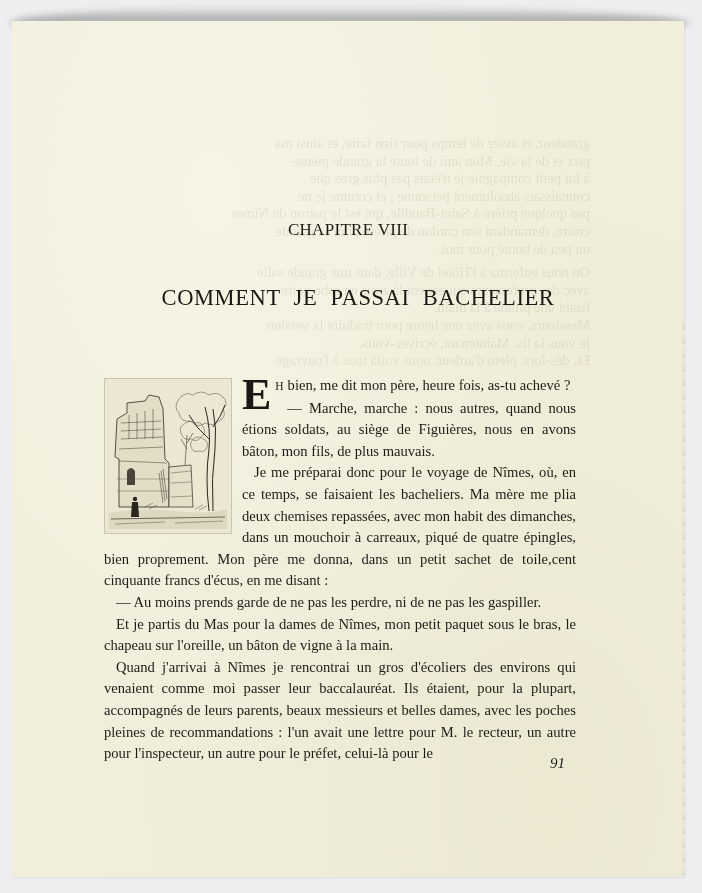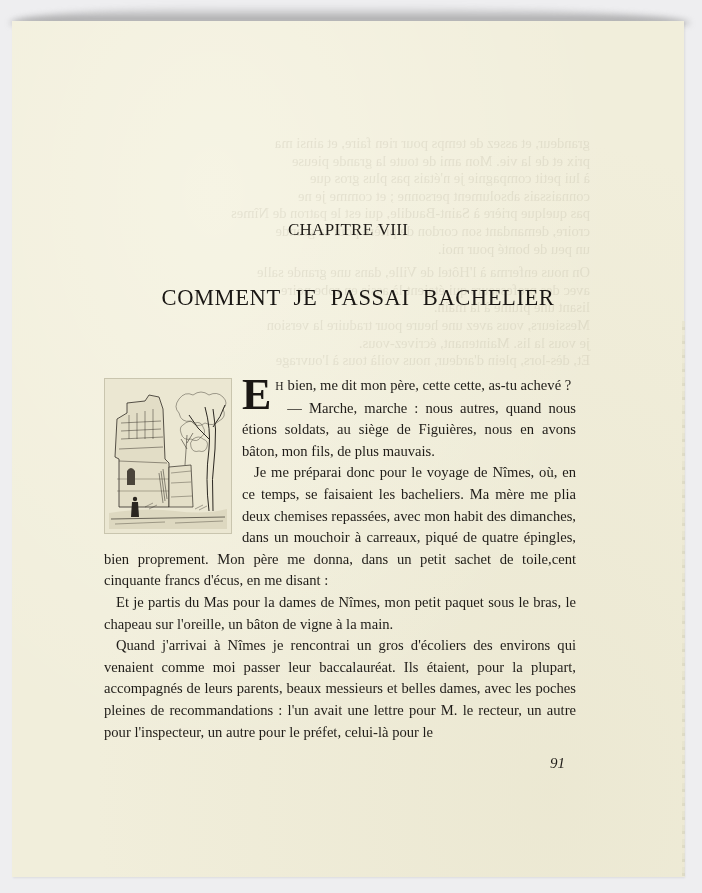--- a/index.html
+++ b/index.html
@@ -216,21 +216,22 @@
         <g fill="#2a2620">
           <circle cx="30" cy="120" r="2.2"></circle>
           <path d="M27 123 L33 123 L34 138 L26 138 Z"></path>
         </g>
 
         <g stroke="#2a2620" stroke-width="0.4">
           <path d="M40 128 L48 124 M44 130 L52 126 M90 130 L98 126 M94 131 L102 127"></path>
         </g>
       </svg>
     </div>
-    <p class="first"><span class="dropcap">E</span><span class="smallcap">H</span><span> bien, me dit mon père, cette cette, as-tu achevé ?</span></p>
+    <p class="first"><span class="dropcap">E</span><span class="smallcap">H</span><span> bien, me dit mon père, heure fois, as-tu achevé ?</span></p>
     <p>— Marche, marche : nous autres, quand nous étions soldats, au siège de Figuières, nous en avons bâton, mon fils, de plus mauvais.</p>
     <p>Je me préparai donc pour le voyage de Nîmes, où, en ce temps, se faisaient les bacheliers. Ma mère me plia deux chemises repassées, avec mon habit des dimanches, dans un mouchoir à carreaux, piqué de quatre épingles, bien proprement. Mon père me donna, dans un petit sachet de toile,cent cinquante francs d'écus, en me disant :</p>
+    <p>— Au moins prends garde de ne pas les perdre, ni de ne pas les gaspiller.</p>
     <p>Et je partis du Mas pour la dames de Nîmes, mon petit paquet sous le bras, le chapeau sur l'oreille, un bâton de vigne à la main.</p>
     <p>Quand j'arrivai à Nîmes je rencontrai un gros d'écoliers des environs qui venaient comme moi passer leur baccalauréat. Ils étaient, pour la plupart, accompagnés de leurs parents, beaux messieurs et belles dames, avec les poches pleines de recommandations : l'un avait une lettre pour M. le recteur, un autre pour l'inspecteur, un autre pour le préfet, celui-là pour le</p>
   </div>
 
   <p class="page-number">91</p>
 </div>
 
 </body></html>

